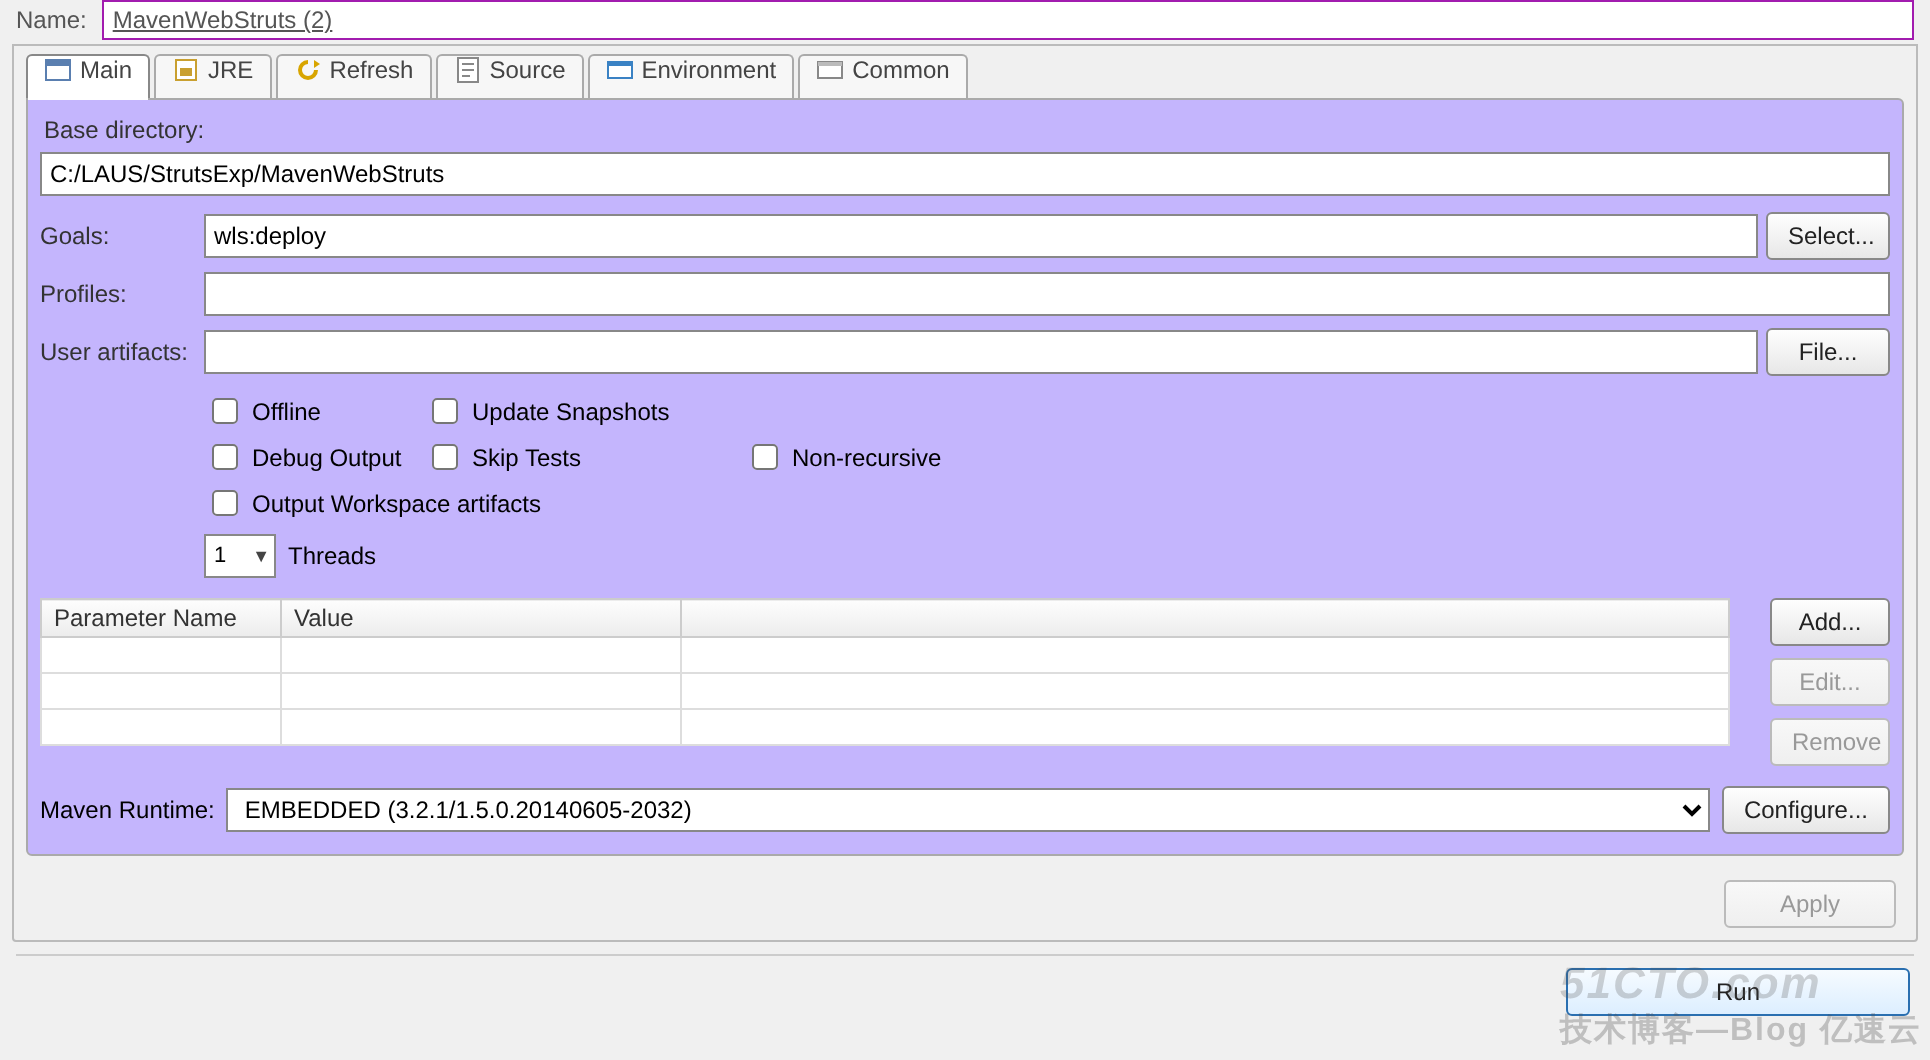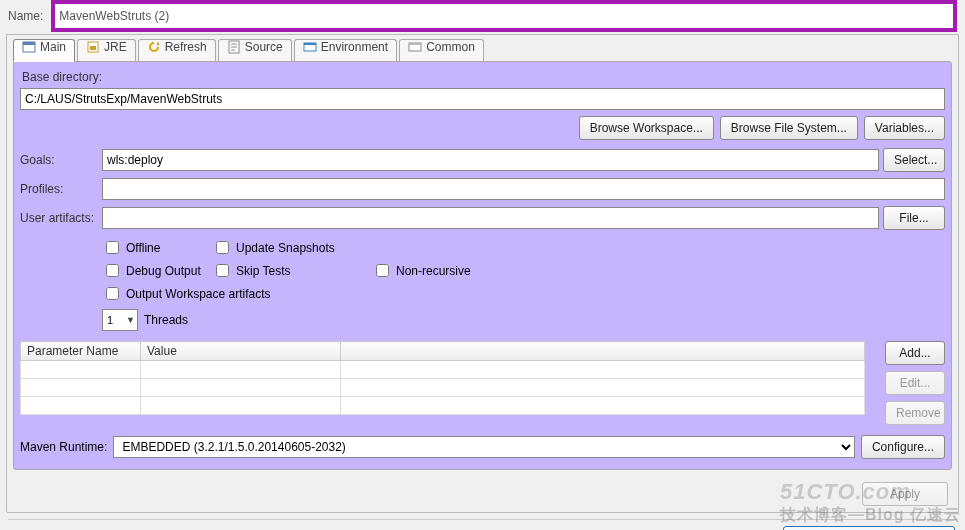--- a/index.html
+++ b/index.html
@@ -19,23 +19,24 @@
     background: #f0f0f0;
     border-radius: 0 0 2px 2px;
   }
   .name-row {
     display: flex; align-items: center;
     padding: 0 8px 2px 8px;
     font-size: 12px; color:#555;
   }
   .name-row label { margin-right: 8px; color:#555;}
   .name-row input {
-    flex:1; height:32px; border:4px solid #a21caf;
+    flex:1; height:20px; border:1px solid #a21caf;
     background:#fff; padding:1px 4px; font-size:12px;
     color:#555;
+    text-decoration:underline;
   }
   .tabs {
     display:flex; align-items:flex-end;
     padding: 4px 6px 0 6px;
     gap: 2px;
     border-bottom: none;
   }
   .tab {
     display:flex; align-items:flex-start;
     gap:4px;
@@ -232,25 +233,20 @@
             <rect x="1" y="3" width="12" height="2" fill="#bbb"></rect>
           </svg>
       </span>
       <span>Common</span>
     </div>
   </div>
 
   <div class="tabbody">
     <div class="section-label">Base directory:</div>
     <input type="text" class="full" value="C:/LAUS/StrutsExp/MavenWebStruts" style="">
-    <div class="btnrow">
-      <button class="win">Browse Workspace...</button>
-      <button class="win">Browse File System...</button>
-      <button class="win">Variables...</button>
-    </div>
 
     <div class="formgrid">
       <div class="lbl">Goals:</div>
       <input type="text" class="full" value="wls:deploy" style="">
       <button class="win">Select...</button>
 
       <div class="lbl">Profiles:</div>
       <input type="text" class="full" style="grid-column: 2 / 4;" value="">
 
       <div class="lbl">User artifacts:</div>

